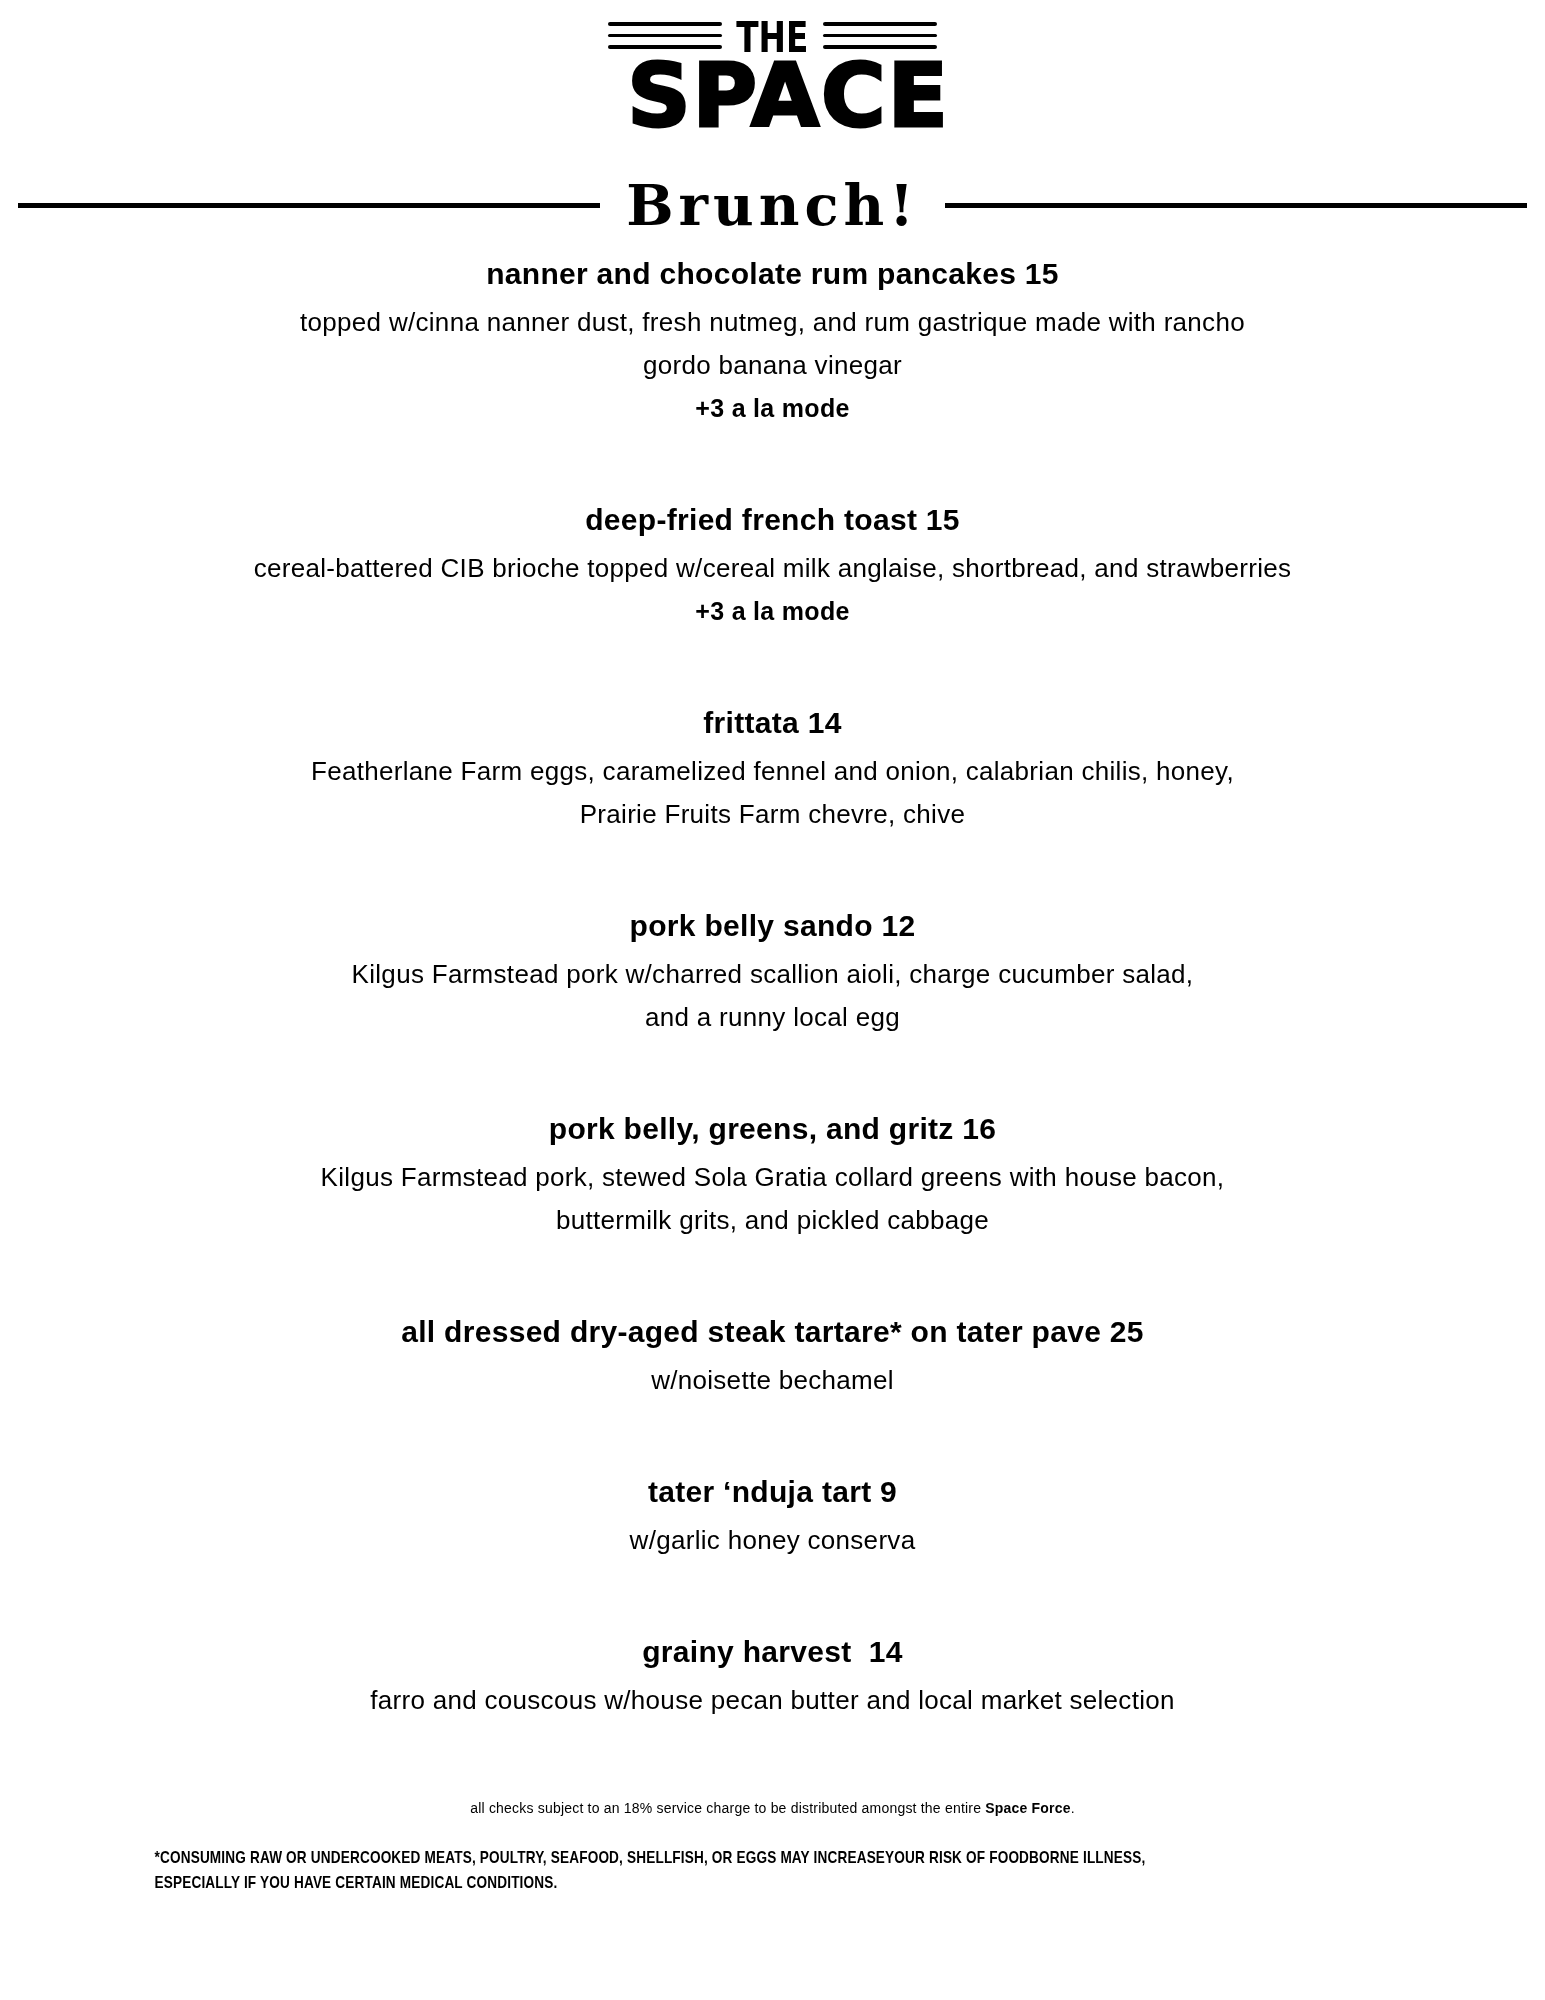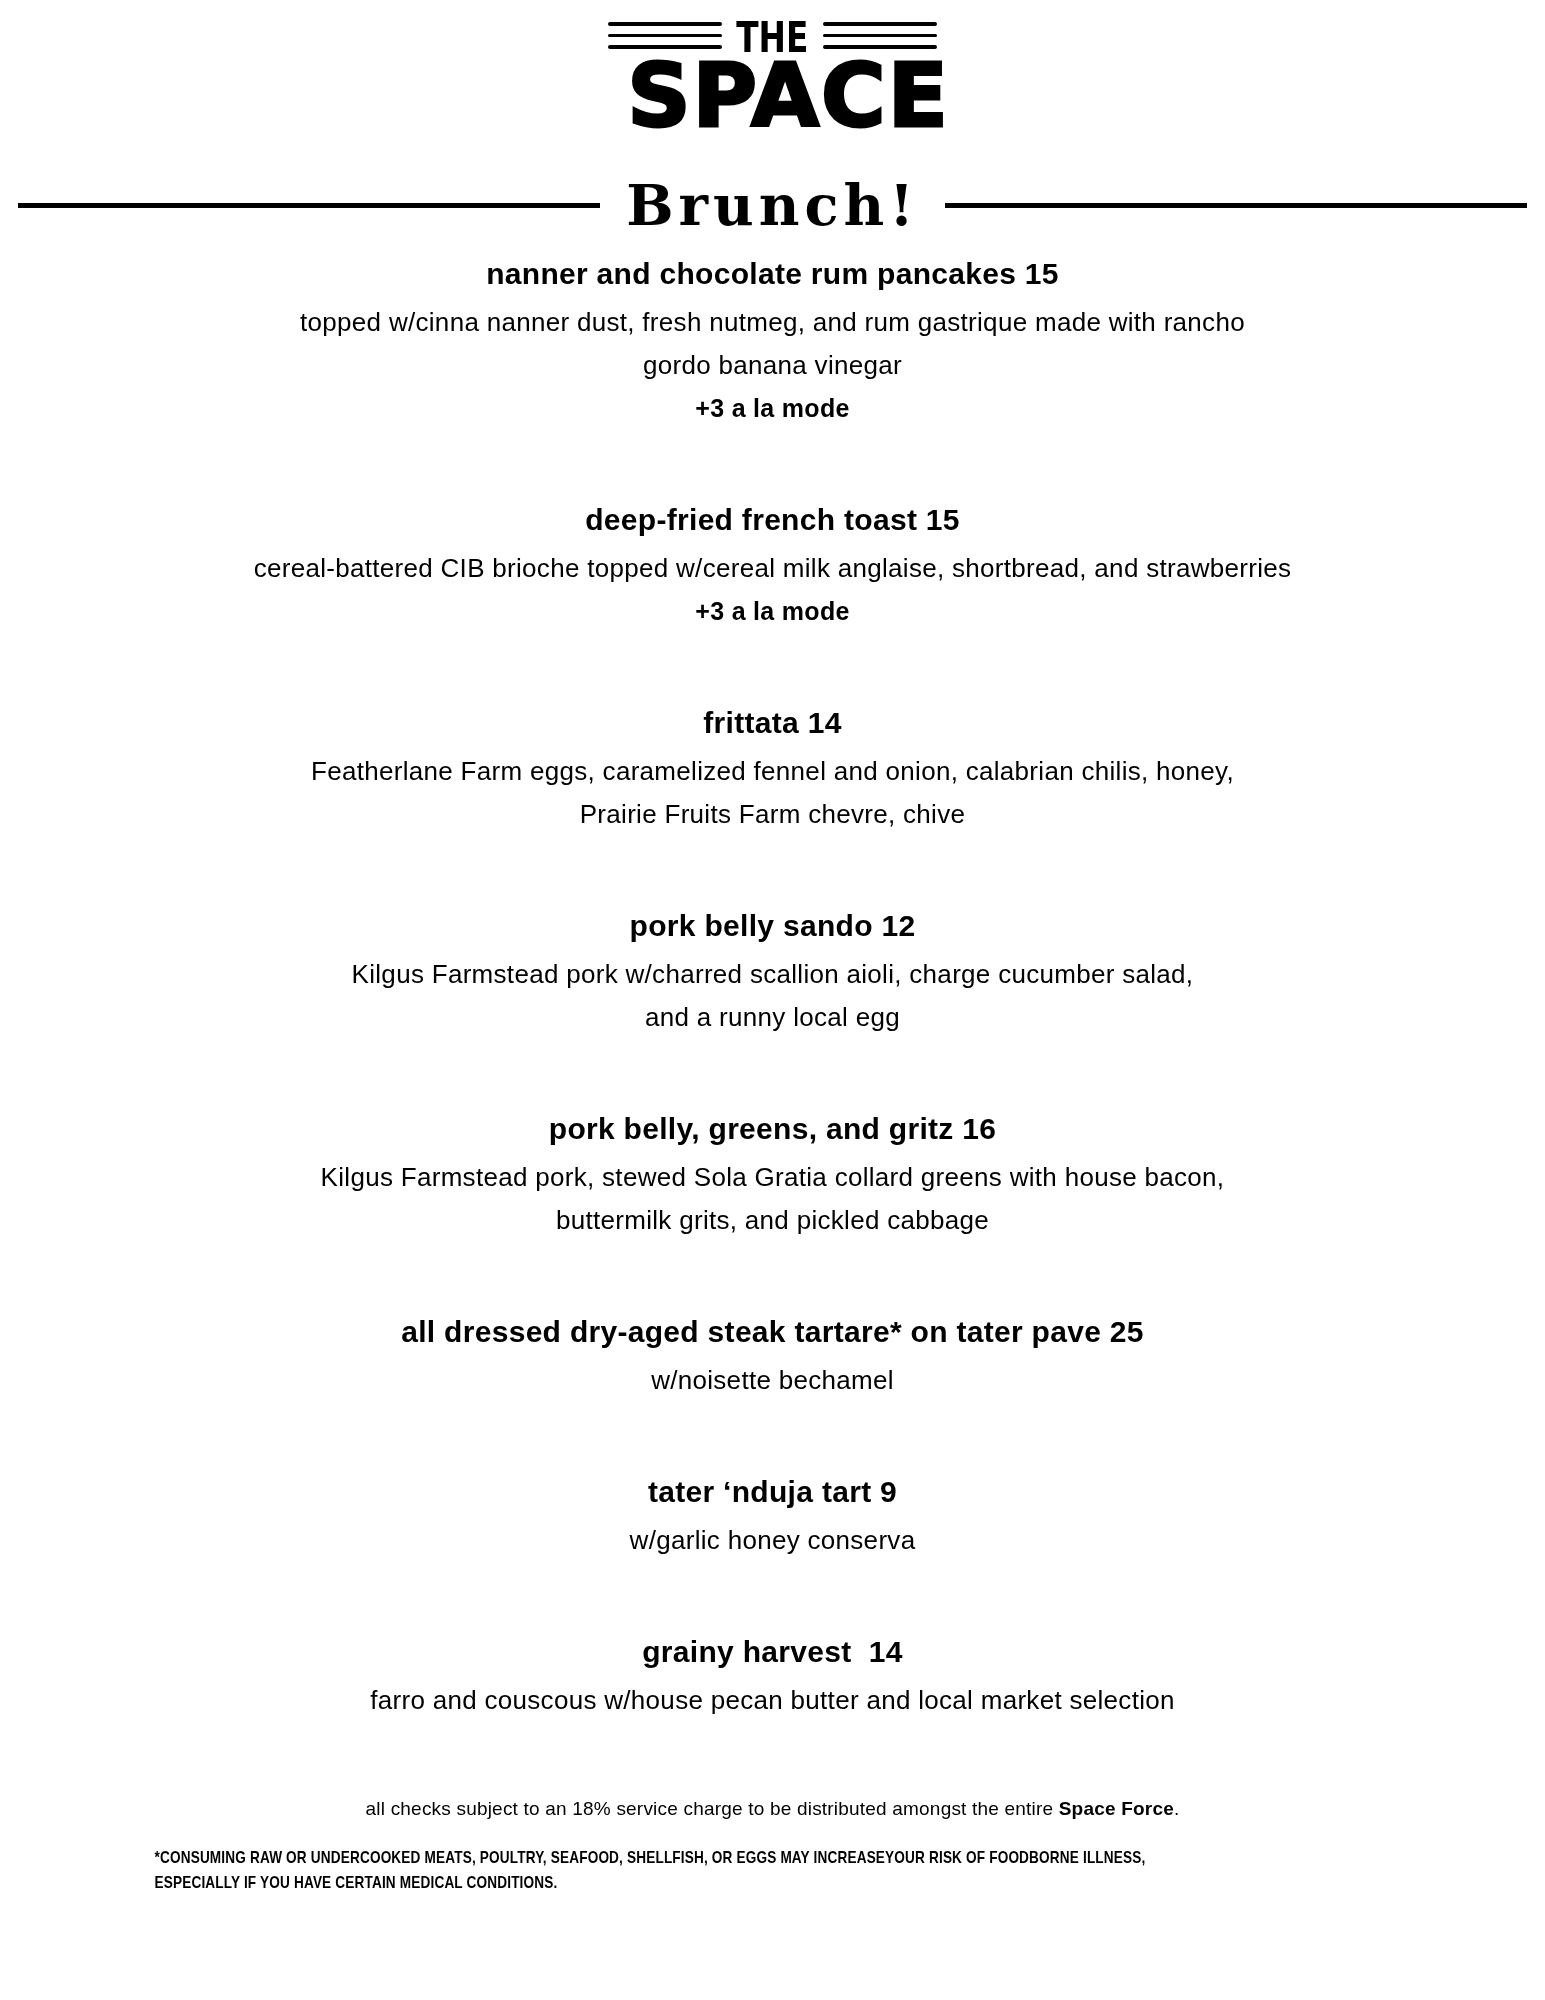--- a/index.html
+++ b/index.html
@@ -59,21 +59,21 @@
     font-size: 26px; font-weight: normal; line-height: 43px;
     letter-spacing: 0.3px;
   }
   .item-note {
     font-size: 25px; font-weight: bold; line-height: 43px;
     letter-spacing: 0.3px;
   }
 
   
   .footer { margin-top: 72px; text-align: center; }
-  .footer-line { margin: 0; font-size: 19px; line-height: 29px; letter-spacing: 0.2px; }
+  .footer-line { margin: 0; font-size: 14px; line-height: 29px; letter-spacing: 0.2px; }
   .footer-line em { font-style: italic; }
   .footer-line strong { font-weight: bold; }
 
   .disclaimer { margin-top: 22px; text-align: left; }
   .disclaimer-line {
     font-size: 17px; font-weight: bold; line-height: 25px;
     letter-spacing: 0.2px; white-space: nowrap;
     transform: scaleX(0.8); transform-origin: 50% 50%;
   }
 </style>

